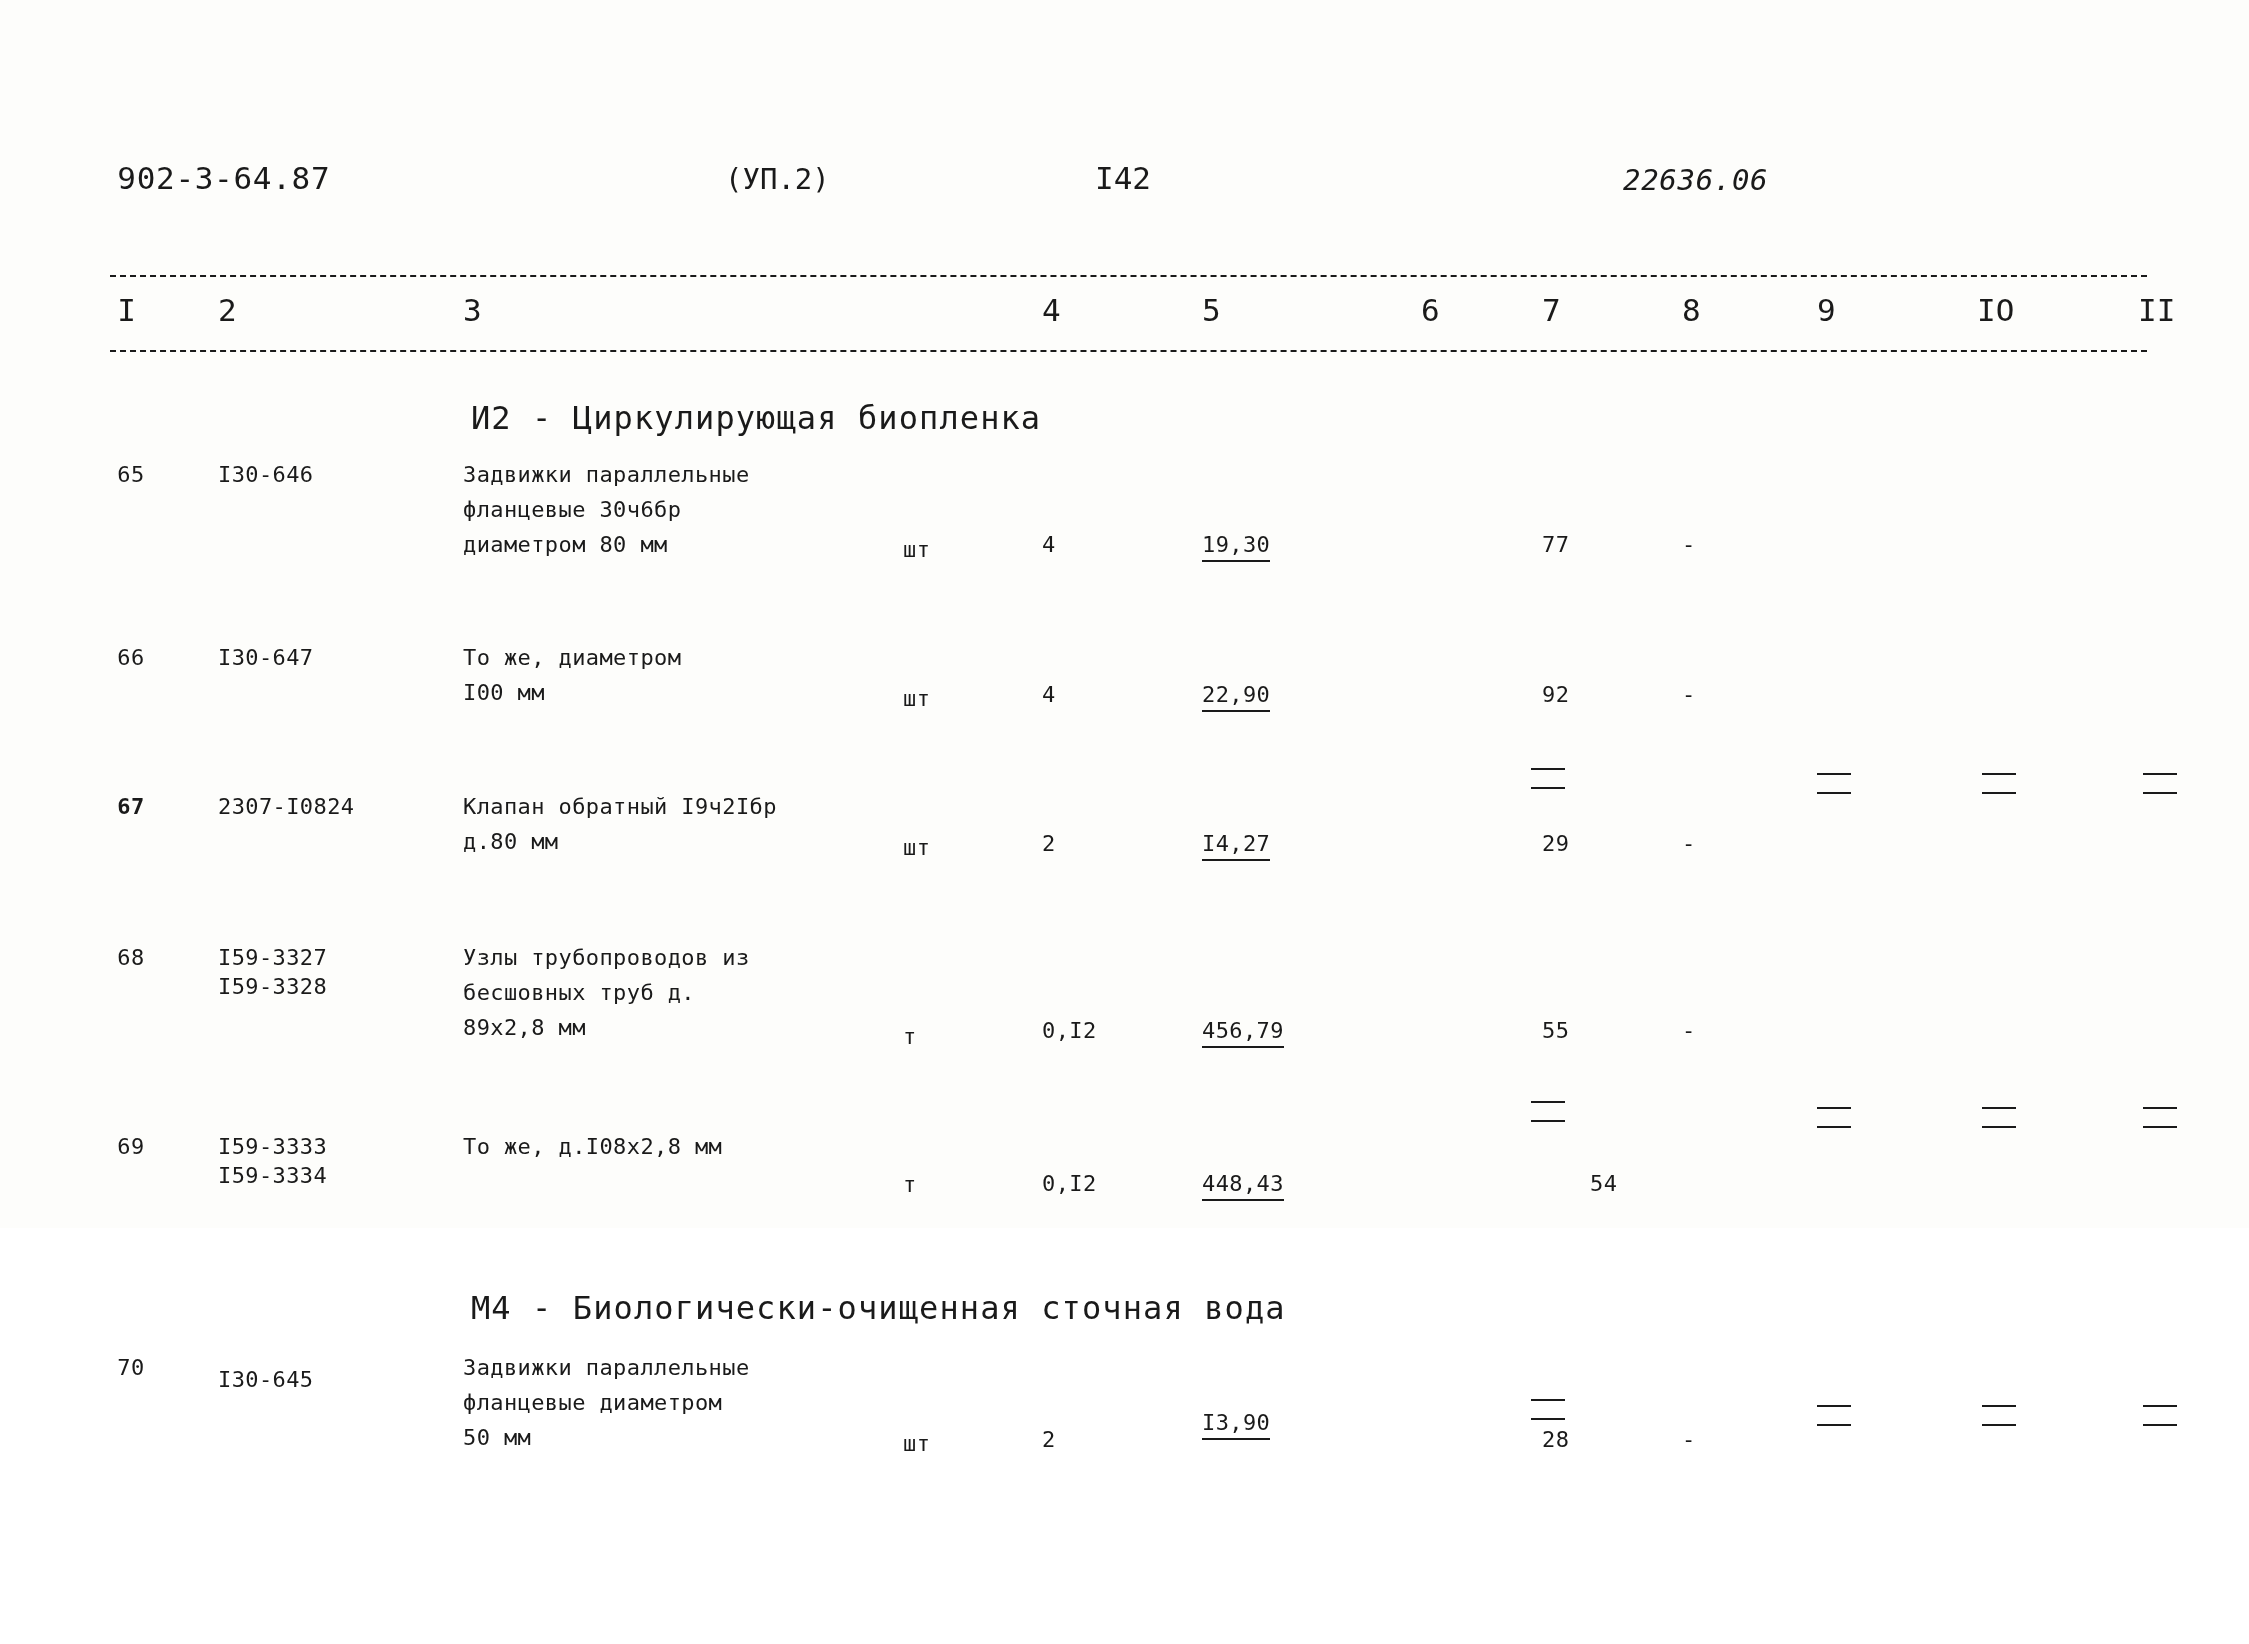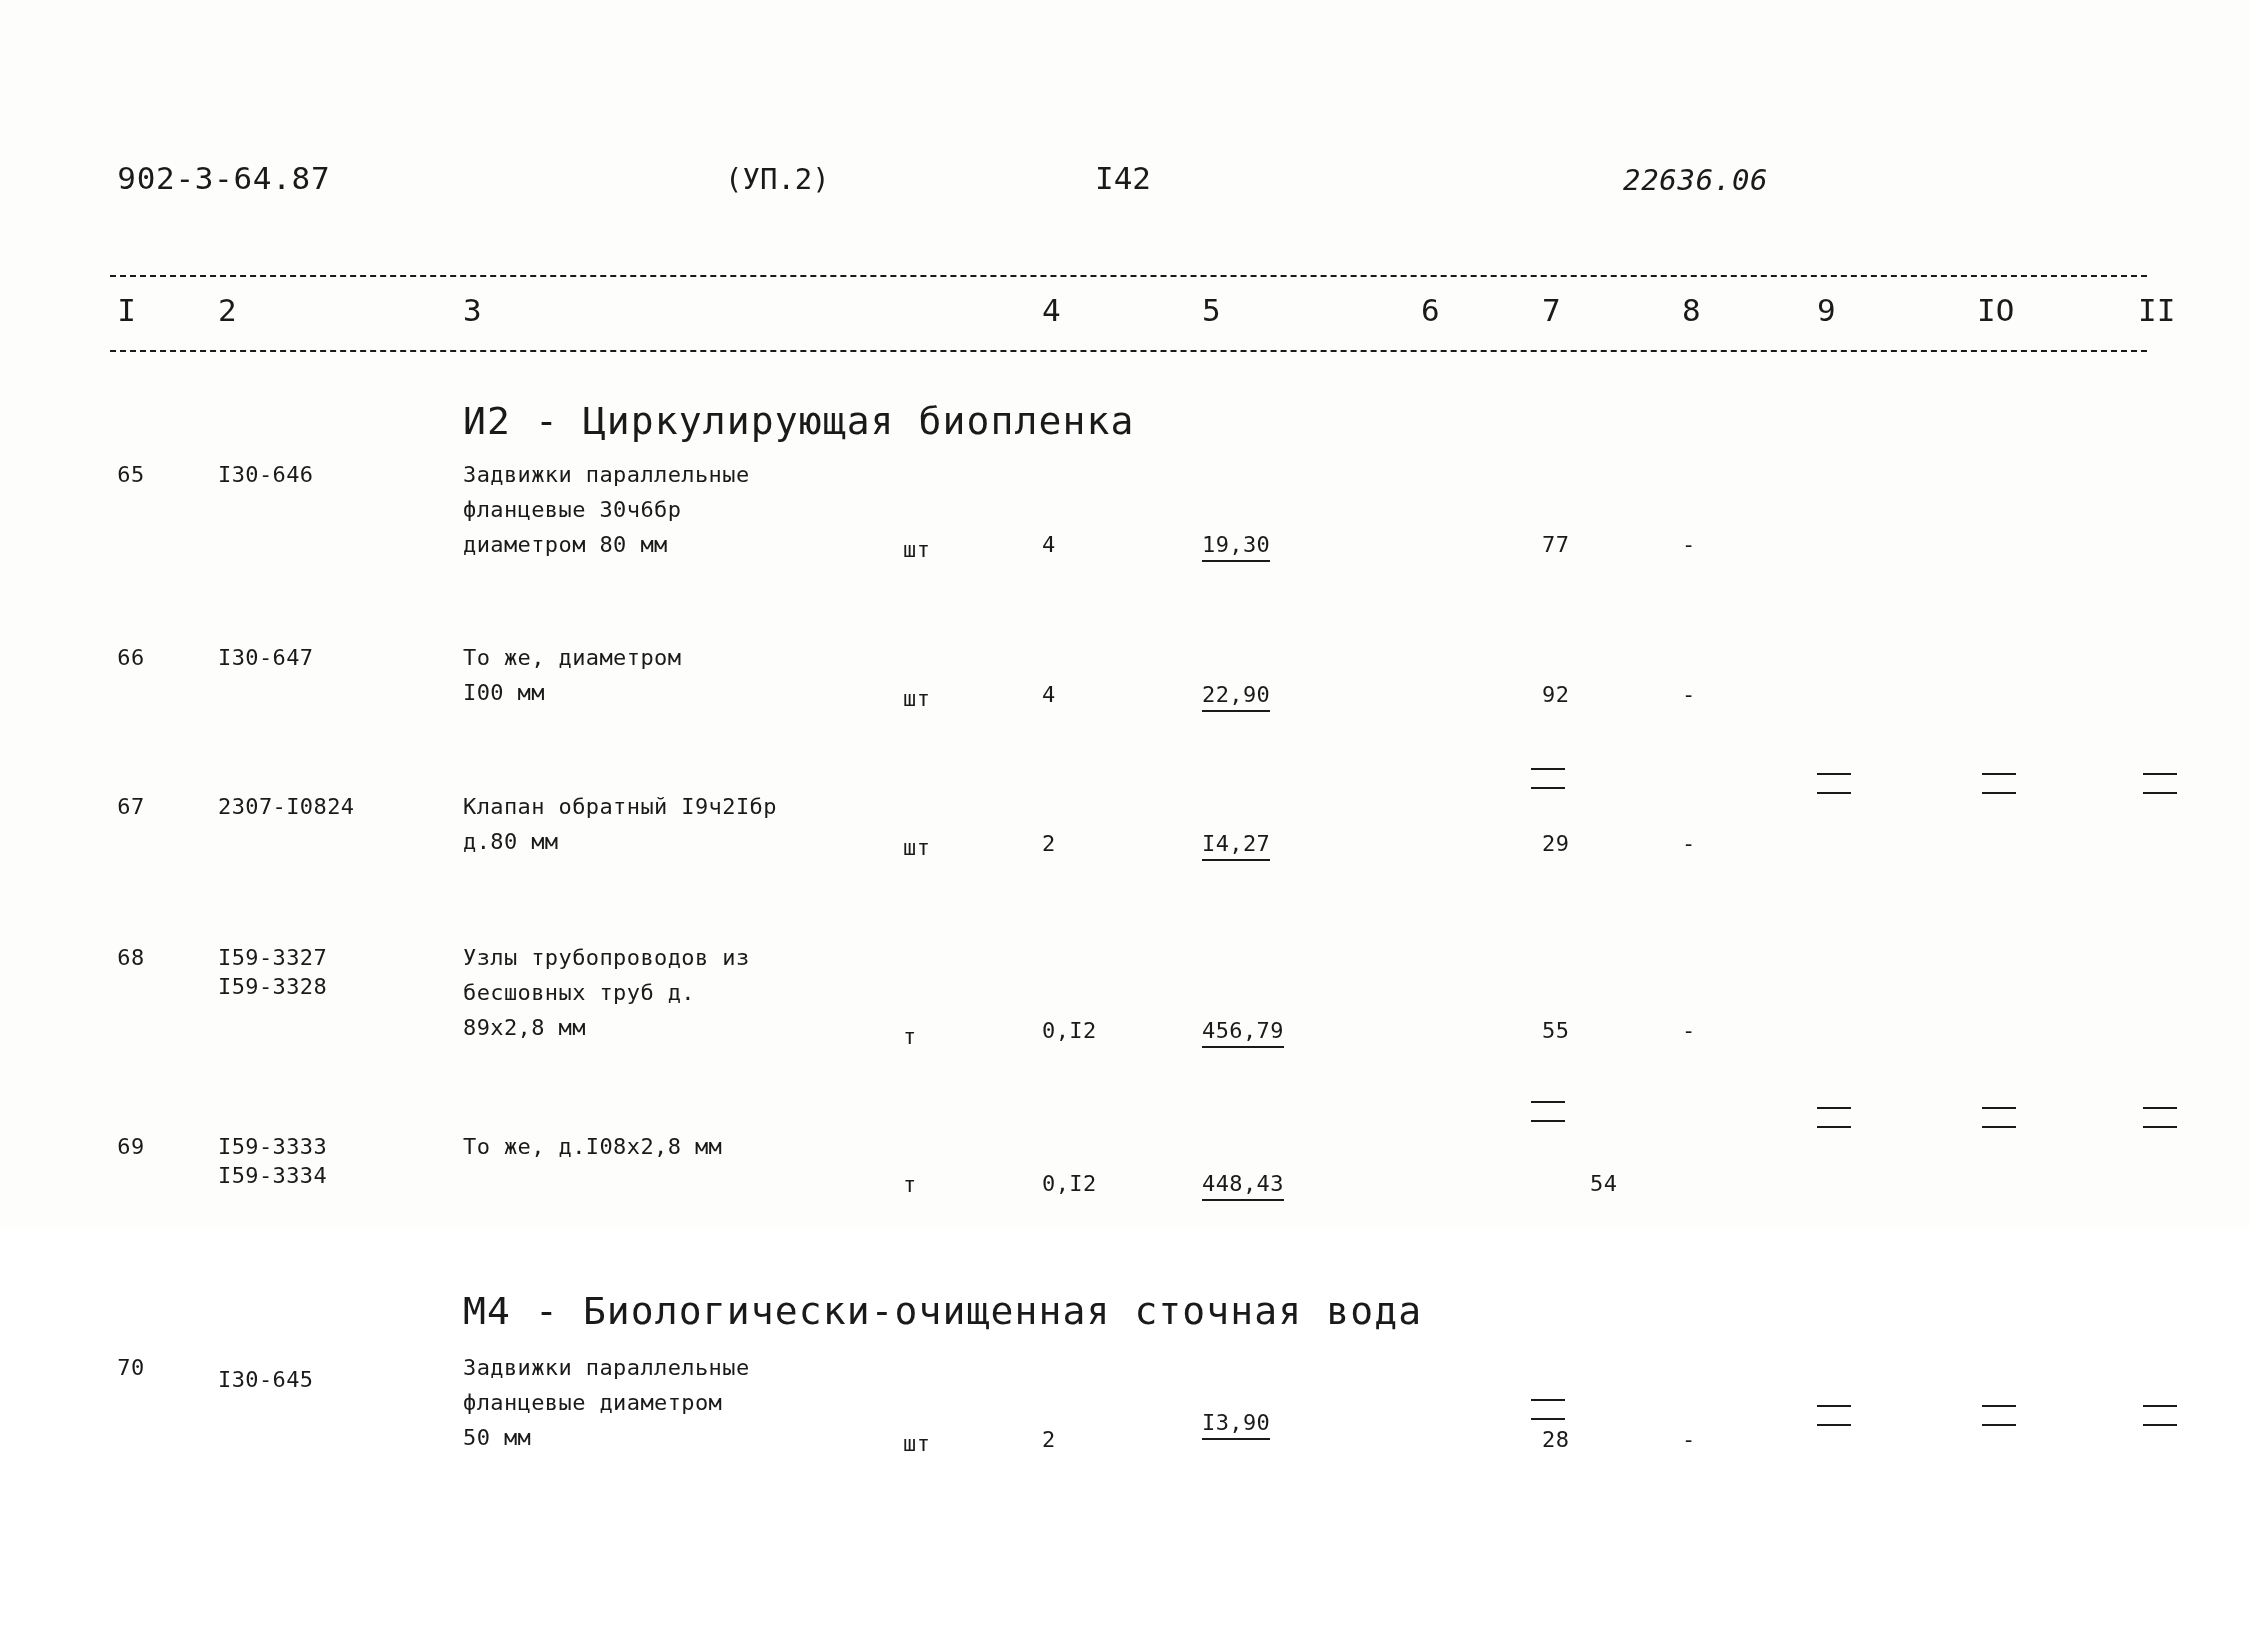--- a/index.html
+++ b/index.html
@@ -86,23 +86,24 @@
   .colnum {
     position: absolute;
     top: 0;
     font-size: 31px;
     white-space: nowrap;
   }
 
   
   .section-title {
     position: absolute;
-    font-size: 38px;
+    font-size: 32px;
     letter-spacing: 1.1px;
     white-space: nowrap;
+    margin-left: 8px;
   }
 
   .row {
     position: absolute;
     left: 110px;
     width: 2037px;
   }
   .cell {
     position: absolute;
     font-size: 22px;
@@ -200,21 +201,21 @@
     <span class="cell c-price price-underline" style="top:37px;">22,90</span>
     <span class="dash-mark" style="left:1421px; top:456px;"></span>
     <span class="cell c-col7" style="top:37px;">92</span>
     <span class="cell c-col8" style="top:37px;">-</span>
     <span class="dash-mark" style="left:1707px; top:462px;"></span>
     <span class="dash-mark" style="left:1872px; top:462px;"></span>
     <span class="dash-mark" style="left:2033px; top:462px;"></span>
   </div>
 
   <div class="row" style="top:794px;">
-    <span class="cell c-num" style="top:0;">67</span>
+    <span class="cell c-num" style="top:0;font-weight:bold;">67</span>
     <span class="cell c-code" style="top:0;">2307-I0824</span>
     <span class="cell c-desc" style="top:0;">Клапан обратный I9ч2Iбр</span>
     <span class="cell c-desc" style="top:35px;">д.80 мм</span>
     <span class="cell c-unit" style="top:41px;">шт</span>
     <span class="cell c-qty" style="top:37px;">2</span>
     <span class="cell c-price price-underline" style="top:37px;">I4,27</span>
     <span class="dash-mark" style="left:1421px; top:605px;"></span>
     <span class="cell c-col7" style="top:37px;">29</span>
     <span class="cell c-col8" style="top:37px;">-</span>
     <span class="dash-mark" style="left:1707px; top:611px;"></span>

